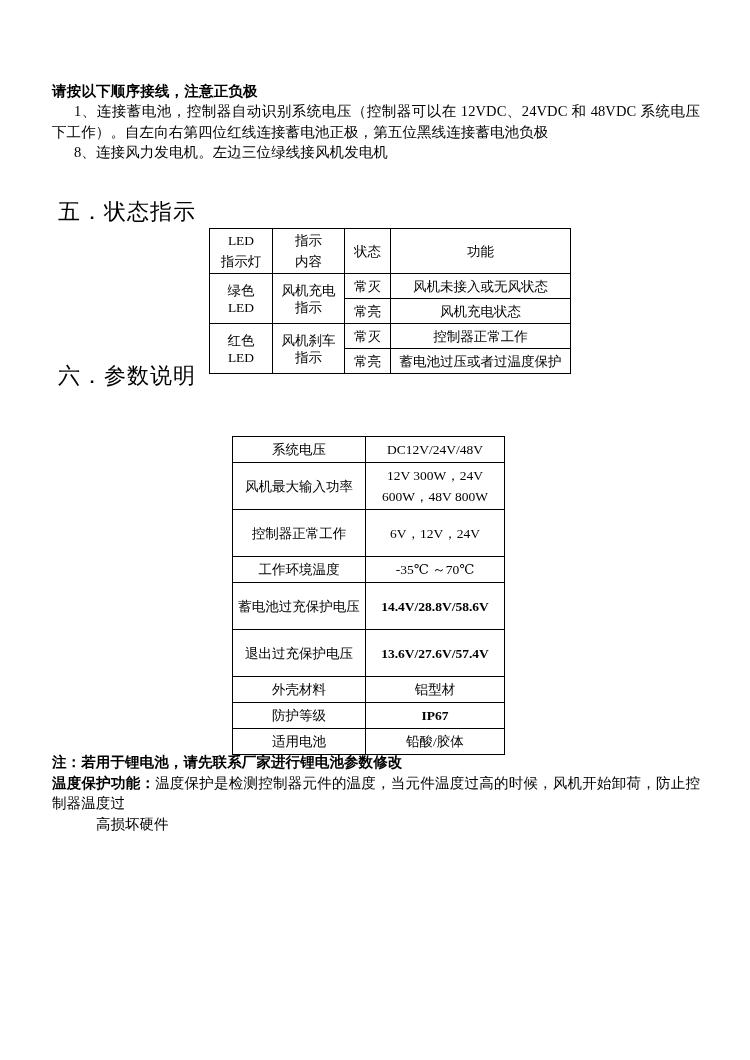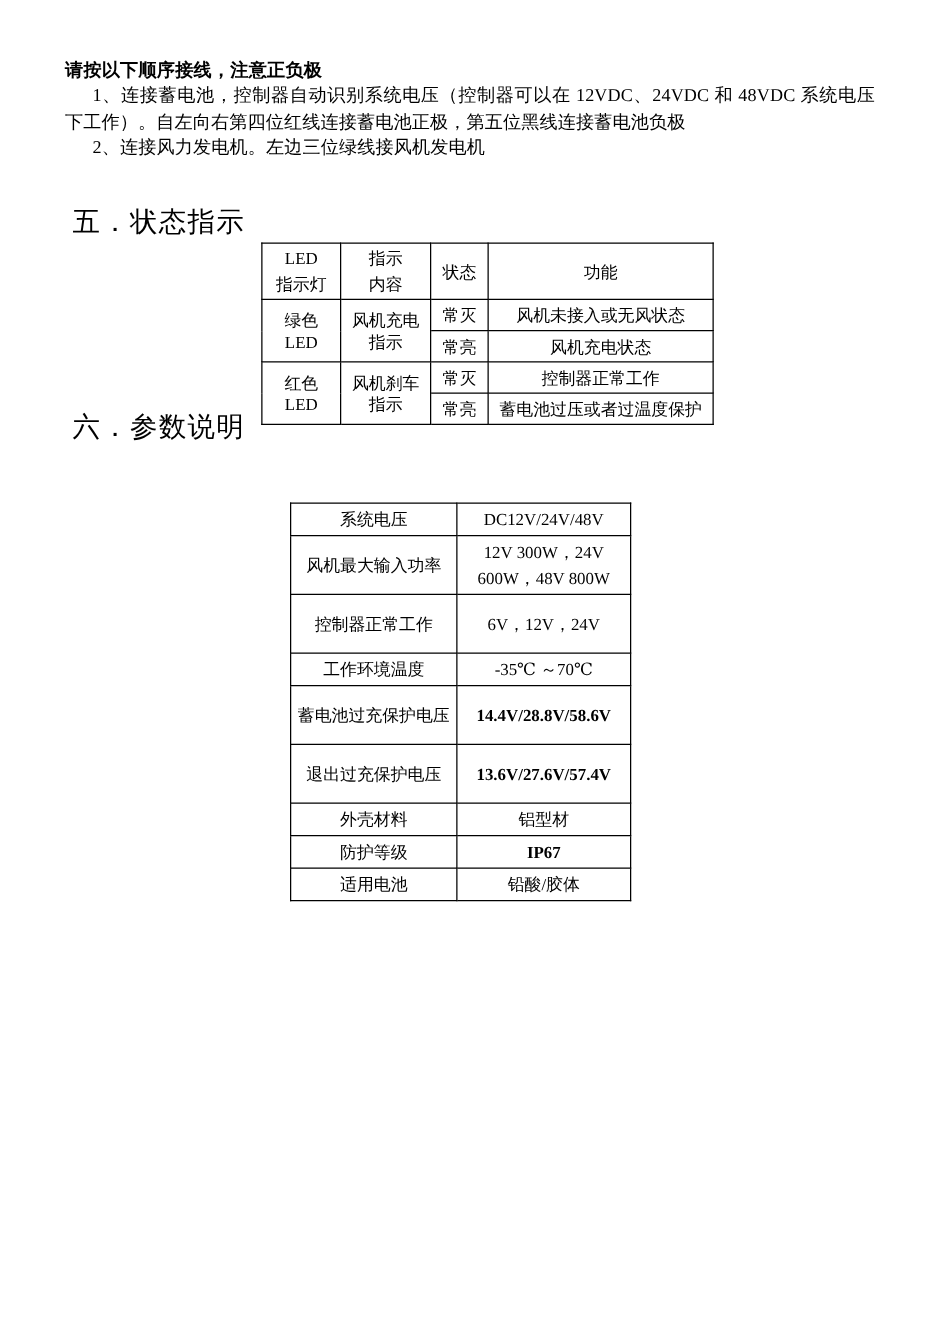--- a/index.html
+++ b/index.html
@@ -14,20 +14,21 @@
     font-family: "Liberation Serif", "DejaVu Serif", serif;
     color: #000000;
     overflow: hidden;
   }
   .page {
     position: relative;
     width: 750px;
     height: 817px;
     box-sizing: border-box;
     padding: 0;
+    margin-top: 34px;
   }
 
   
   .intro {
     position: absolute;
     left: 52px;
     top: 47px;
     width: 648px;
   }
   .intro-title {
@@ -131,21 +132,21 @@
   }
 </style>
 </head>
 <body>
 
 <div class="page">
 
   <div class="intro">
     <div class="intro-title">请按以下顺序接线，注意正负极</div>
     <div class="intro-para indent">1、连接蓄电池，控制器自动识别系统电压（控制器可以在 12VDC、24VDC 和 48VDC 系统电压下工作）。自左向右第四位红线连接蓄电池正极，第五位黑线连接蓄电池负极</div>
-    <div class="intro-para indent">2、连接风力发电机。左边三位绿线接风机发电机</div>
+    <div class="intro-para indent">8、连接风力发电机。左边三位绿线接风机发电机</div>
   </div>
 
   <div class="section-heading" id="heading-five">五．状态指示</div>
 
   <table class="doc-table" id="led-table">
     <tbody>
       <tr>
         <td class="c1 two-line" rowspan="1">
           <span>LED</span><br>
           <span>指示灯</span>
@@ -230,14 +231,19 @@
           <td class="pc1">防护等级</td>
           <td class="pc2 val-bold">IP67</td>
         </tr>
         <tr>
           <td class="pc1">适用电池</td>
           <td class="pc2">铅酸/胶体</td>
         </tr>
       </tbody>
   </table>
 
+  <div class="notes">
+    <div class="note-line">注：若用于锂电池，请先联系厂家进行锂电池参数修改</div>
+    <div class="note-body"><span class="lead">温度保护功能：</span><span>温度保护是检测控制器元件的温度，当元件温度过高的时候，风机开始卸荷，防止控制器温度过</span></div>
+    <div class="note-tail">高损坏硬件</div>
+  </div>
 
 </div>
 
 </body></html>

